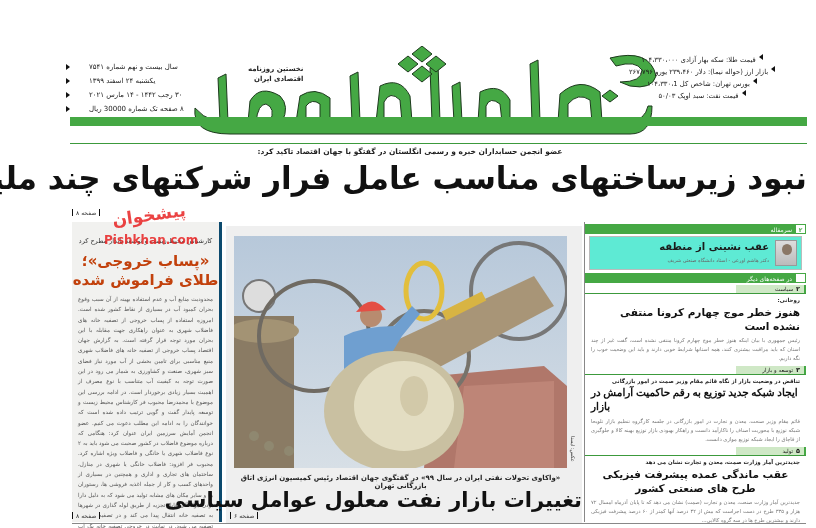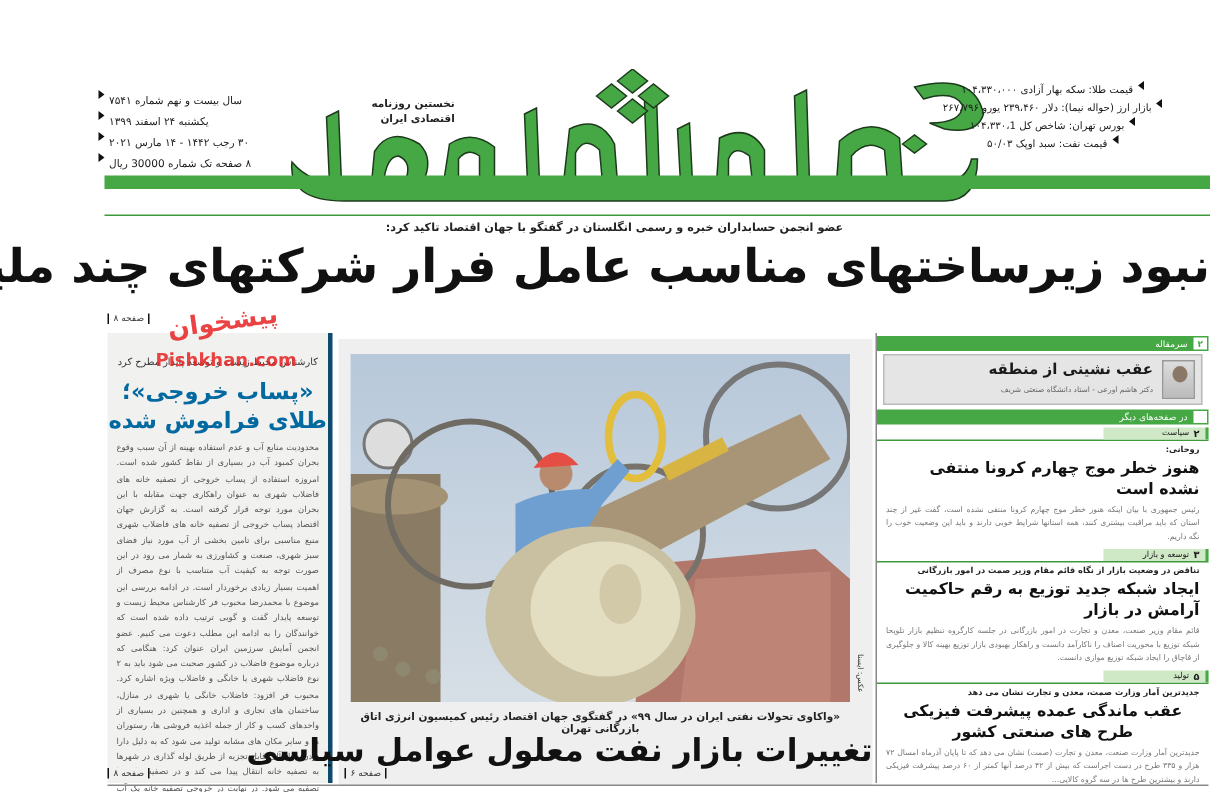--- a/index.html
+++ b/index.html
@@ -4,59 +4,59 @@
 <style>
   * { box-sizing: border-box; margin: 0; padding: 0; }
   html, body { width: 816px; height: 528px; background: #ffffff; overflow: hidden; }
   body { font-family: "DejaVu Sans", sans-serif; color: #1a1a1a; position: relative; direction: rtl; }
 
   .page { position: absolute; left: 0; top: 0; width: 816px; height: 528px; background: #fff; }
 
   
   .masthead { position: absolute; left: 60px; top: 40px; width: 745px; height: 100px; }
   .mast-left { position: absolute; left: 6px; top: 20px; width: 110px; font-size: 7px; line-height: 14px; direction: rtl; text-align: right; }
-  .mast-left .row { display: flex; justify-content: flex-end; gap: 3px; white-space: nowrap; }
+  .mast-left .row { display: flex; justify-content: flex-end; align-items: center; gap: 19px; white-space: nowrap; }
   .mast-right { position: absolute; right: 8px; top: 14px; width: 190px; font-size: 6.8px; line-height: 12px; text-align: right; direction: rtl; }
   .mast-right .row { white-space: nowrap; display: flex; justify-content: center; gap: 3px; }
   .bullet { display: inline-block; width: 0; height: 0; border-top: 3px solid transparent; border-bottom: 3px solid transparent; border-left: 4px solid #111; }
   .mast-right .bullet { border-left: none; border-right: 4px solid #111; }
 
   .logo-wrap { position: absolute; left: 130px; top: 6px; width: 470px; height: 92px; }
   .logo-svg { position: absolute; left: 0; top: 0; }
   .tagline { position: absolute; left: 58px; top: 18px; font-size: 7px; line-height: 10px; text-align: right; font-weight: bold; color:#222;}
 
   .green-bar { position: absolute; left: 70px; top: 117px; width: 737px; height: 9px; background: #45a844; }
   .rule-top { position: absolute; left: 70px; top: 143px; width: 737px; height: 1px; background: #3c9a3c; }
 
   
   .kicker { position: absolute; left: 200px; top: 147px; width: 420px; text-align: center; font-size: 7.5px; color: #222; font-weight: bold; }
   .headline { position: absolute; left: 70px; top: 160px; width: 737px; text-align: center; font-size: 31px; font-weight: bold; letter-spacing: -0.5px; color: #111; font-family: "DejaVu Sans", sans-serif; white-space: nowrap; }
   .page-ref { position: absolute; font-size: 6px; border-left: 1px solid #111; border-right: 1px solid #111; padding: 0 3px; color:#333; }
 
   
   .left-col { position: absolute; left: 72px; top: 222px; width: 150px; height: 300px; background: #f1f1ef; border-right: 3px solid #0c4a6e; }
   .left-col .kick { font-size: 6.5px; text-align: center; margin-top: 14px; line-height: 10px; color: #333; }
-  .left-col .title { font-size: 15px; font-weight: bold; text-align: center; line-height: 19px; margin-top: 6px; color: #0369a1; }
+  .left-col .title { font-size: 15px; font-weight: bold; text-align: center; line-height: 19px; margin-top: 6px; color: #c2410c; }
   .left-col .body { font-size: 5.6px; line-height: 10.3px; color: #555; padding: 4px 6px; text-align: justify; }
   .watermark { position: absolute; left: 112px; top: 205px; color: #e82323; font-size: 17px; font-weight: bold; transform: rotate(-8deg); opacity: 0.85; }
   .watermark2 { position: absolute; left: 104px; top: 233px; color: #e82323; font-size: 12px; font-weight: bold; opacity: 0.85; direction: ltr;}
 
   
   .center-col { position: absolute; left: 226px; top: 226px; width: 356px; height: 298px; background: #efefef; }
   .photo { position: absolute; left: 8px; top: 10px; width: 333px; height: 232px; overflow: hidden; background: #c8d6e3; }
   .photo-credit { position: absolute; left: 344px; top: 210px; font-size: 5px; writing-mode: vertical-rl; color: #333; }
   .caption { position: absolute; left: 8px; top: 248px; width: 333px; text-align: center; font-size: 7px; font-weight: bold; color:#222;}
   .center-head { position: absolute; left: 0; top: 262px; width: 356px; text-align: center; font-size: 21px; font-weight: bold; color: #111; white-space: nowrap; }
 
   
   .right-col { position: absolute; left: 584px; top: 222px; width: 222px; height: 300px; border-left: 1px solid #888; }
   .sec-bar { height: 10px; background: #45a844; display: flex; align-items: center; justify-content: flex-start; padding-right: 0; color: #fff; font-size: 6px; }
   .sec-bar .num { background: #fff; color: #45a844; width: 9px; height: 8px; display: inline-flex; align-items: center; justify-content: center; font-weight: bold; margin: 0 1px; font-size: 6px;}
   .sec-bar .lbl { padding-right: 3px; }
-  .editorial { margin: 2px 4px 0 4px; border: 1px solid #bbb; height: 34px; position: relative; background:#e5e5e5;}
+  .editorial { margin: 2px 4px 0 4px; border: 1px solid #bbb; height: 34px; position: relative; background:#5eead4;}
   .editorial .avatar { position: absolute; right: 4px; top: 3px; width: 22px; height: 26px; background: linear-gradient(#ddd,#bbb); border:1px solid #999; }
   .editorial .avatar::after { content: ""; position:absolute; left:6px; top:3px; width:10px; height:11px; border-radius:50%; background:#8a7766; }
   .editorial .ttl { position: absolute; right: 32px; top: 4px; font-size: 10px; font-weight: bold; }
   .editorial .by { position: absolute; right: 32px; top: 20px; font-size: 5px; color: #666; }
 
   .sub-tab { margin-top: 2px; display: flex; justify-content: flex-start; height: 9px; border-bottom: 1px solid #3c9a3c; }
   .sub-tab .tab { background: #cfe8c6; font-size: 5.5px; padding: 0 4px; display: flex; align-items: center; gap: 3px; width: 70px; border-right: 2px solid #45a844;}
   .sub-tab .tab b { font-size: 6.5px; }
   .story-kick { font-size: 5.5px; font-weight: bold; text-align: right; padding: 3px 6px 0 6px; color:#222;}
   .story-title { font-size: 10.5px; font-weight: bold; text-align: right; padding: 2px 6px; line-height: 14px; color: #111;}
@@ -232,21 +232,21 @@
     <div class="story-title">هنوز خطر موج چهارم کرونا منتفی نشده است</div>
     <div class="story-body">رئیس جمهوری با بیان اینکه هنوز خطر موج چهارم کرونا منتفی نشده است، گفت غیر از چند استان که باید مراقبت بیشتری کنند، همه استانها شرایط خوبی دارند و باید این وضعیت خوب را نگه داریم.</div>
 
     <div class="sub-tab">
       <div class="tab">
           <b>۳</b>
           <span>توسعه و بازار</span>
         </div>
     </div>
     <div class="story-kick">تناقض در وضعیت بازار از نگاه قائم مقام وزیر صمت در امور بازرگانی</div>
-    <div class="story-title" style="text-align:right;">ایجاد شبکه جدید توزیع به رقم حاکمیت آرامش در بازار</div>
+    <div class="story-title" style="text-align:left;font-family:Liberation Serif, serif;">ایجاد شبکه جدید توزیع به رقم حاکمیت آرامش در بازار</div>
     <div class="story-body">قائم مقام وزیر صنعت، معدن و تجارت در امور بازرگانی در جلسه کارگروه تنظیم بازار تلویحا شبکه توزیع با محوریت اصناف را ناکارآمد دانست و راهکار بهبودی بازار توزیع بهینه کالا و جلوگیری از قاچاق را ایجاد شبکه توزیع موازی دانست.</div>
 
     <div class="sub-tab">
       <div class="tab">
           <b>۵</b>
           <span>تولید</span>
         </div>
     </div>
     <div class="story-kick">جدیدترین آمار وزارت صمت، معدن و تجارت نشان می دهد</div>
     <div class="story-title" style="text-align:center;">عقب ماندگی عمده پیشرفت فیزیکی طرح های صنعتی کشور</div>

